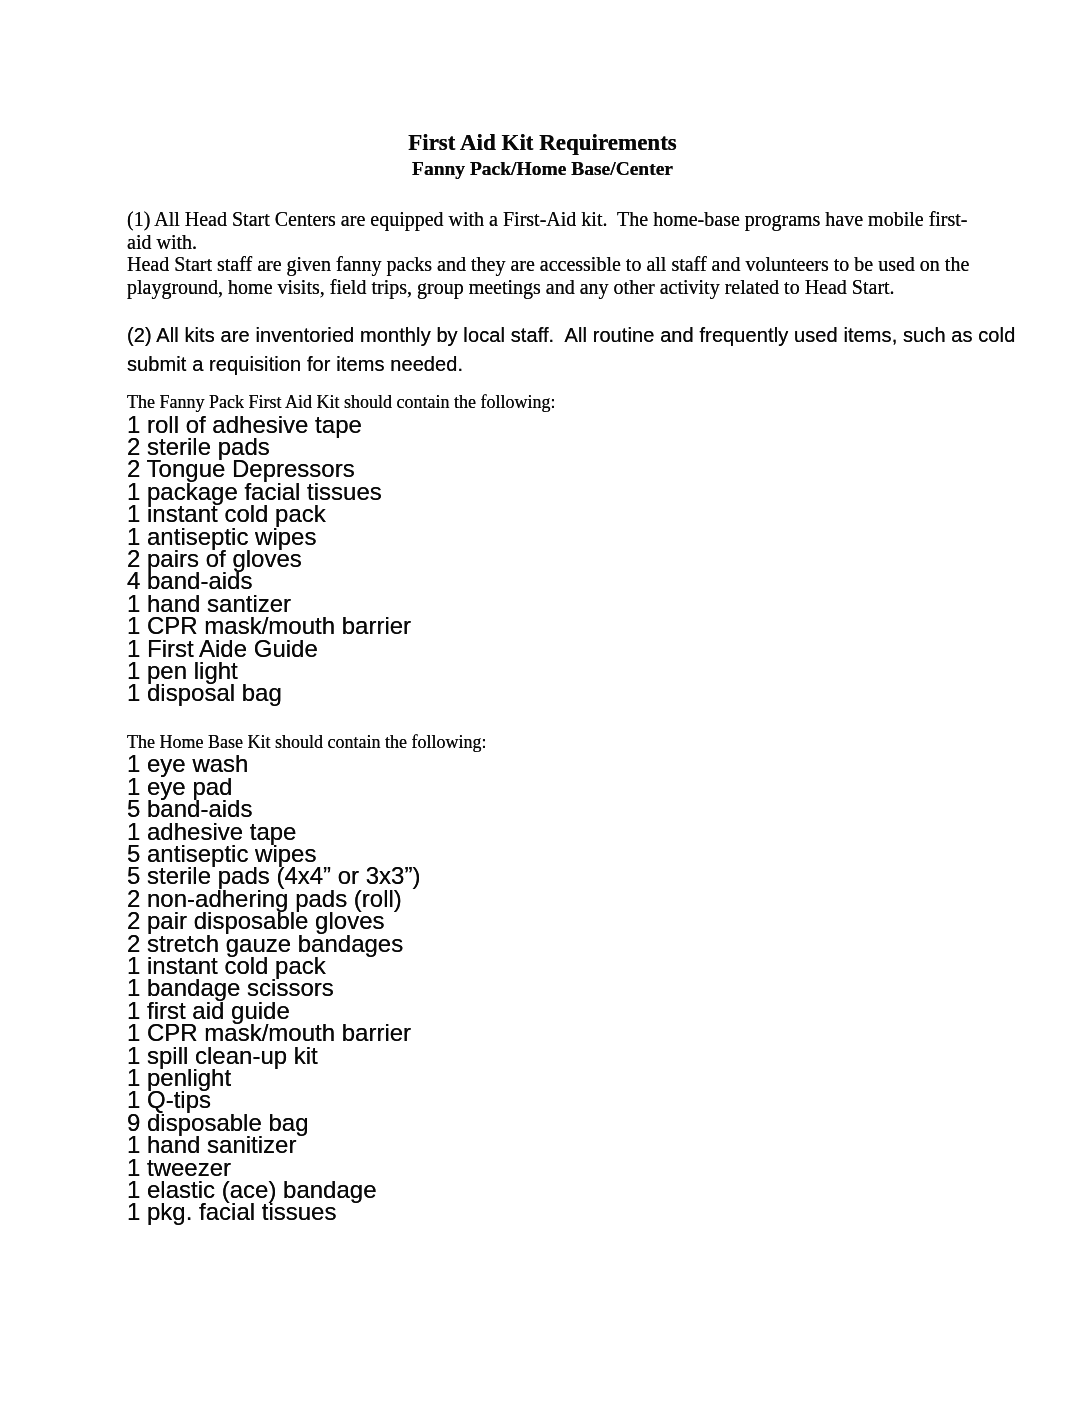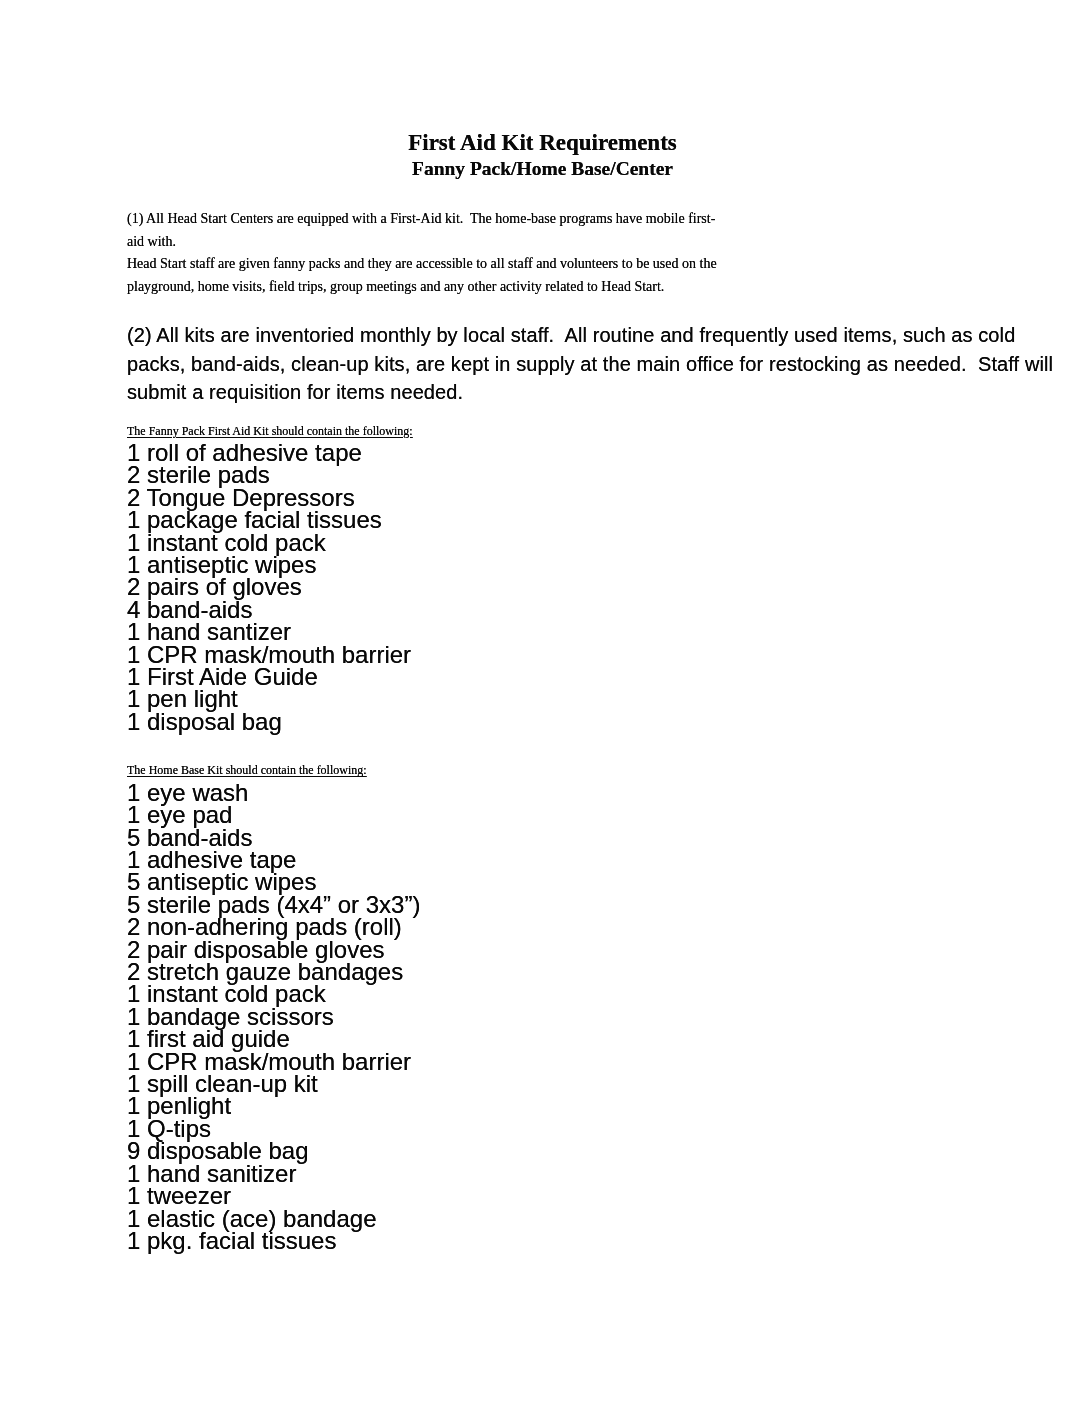--- a/index.html
+++ b/index.html
@@ -43,38 +43,37 @@
     margin: 0;
     font-family: "Liberation Serif", "DejaVu Serif", serif;
     font-size: 19.5px;
     line-height: 25px;
     font-weight: bold;
     text-align: center;
   }
   .para { margin: 0; }
   .p1 { margin-top: 27px; }
   .p1 .line {
-    font-size: 14px;
+    font-size: 20px;
     line-height: 22.5px;
     white-space: pre;
   }
   .p2 { margin-top: 23px; }
   .p2 .line {
     font-size: 20px;
     line-height: 28.5px;
     white-space: pre;
     letter-spacing: 0.1px;
   }
   .section-fanny { margin-top: 13px; }
   .section-home  { margin-top: 26px; }
   .list-heading {
     font-family: "Liberation Serif", "DejaVu Serif", serif;
-    font-size: 12px;
+    font-size: 18px;
     line-height: 22.5px;
-    text-decoration: underline;
     text-underline-offset: 2px;
     white-space: pre;
   }
   .kit-list { margin: 0; }
   .kit-list .line {
     font-family: Liberation Sans, sans-serif;
     font-size: 24px;
     line-height: 22.4px;
     white-space: pre;
   }
@@ -91,21 +90,20 @@
 
     <div class="para serif p1">
         <div class="line">(1) All Head Start Centers are equipped with a First-Aid kit.  The home-base programs have mobile first-</div>
         <div class="line">aid with.</div>
         <div class="line">Head Start staff are given fanny packs and they are accessible to all staff and volunteers to be used on the</div>
         <div class="line">playground, home visits, field trips, group meetings and any other activity related to Head Start.</div>
       </div>
 
     <div class="para sans p2">
         <div class="line">(2) All kits are inventoried monthly by local staff.  All routine and frequently used items, such as cold</div>
-        <div class="line">packs, band-aids, clean-up kits, are kept in supply at the main office for restocking as needed.  Staff will</div>
         <div class="line">submit a requisition for items needed.</div>
       </div>
 
     <div class="section-fanny">
       <div class="list-heading">The Fanny Pack First Aid Kit should contain the following:</div>
       <div class="kit-list">
           <div class="line">1 roll of adhesive tape</div>
           <div class="line">2 sterile pads</div>
           <div class="line">2 Tongue Depressors</div>
           <div class="line">1 package facial tissues</div>

